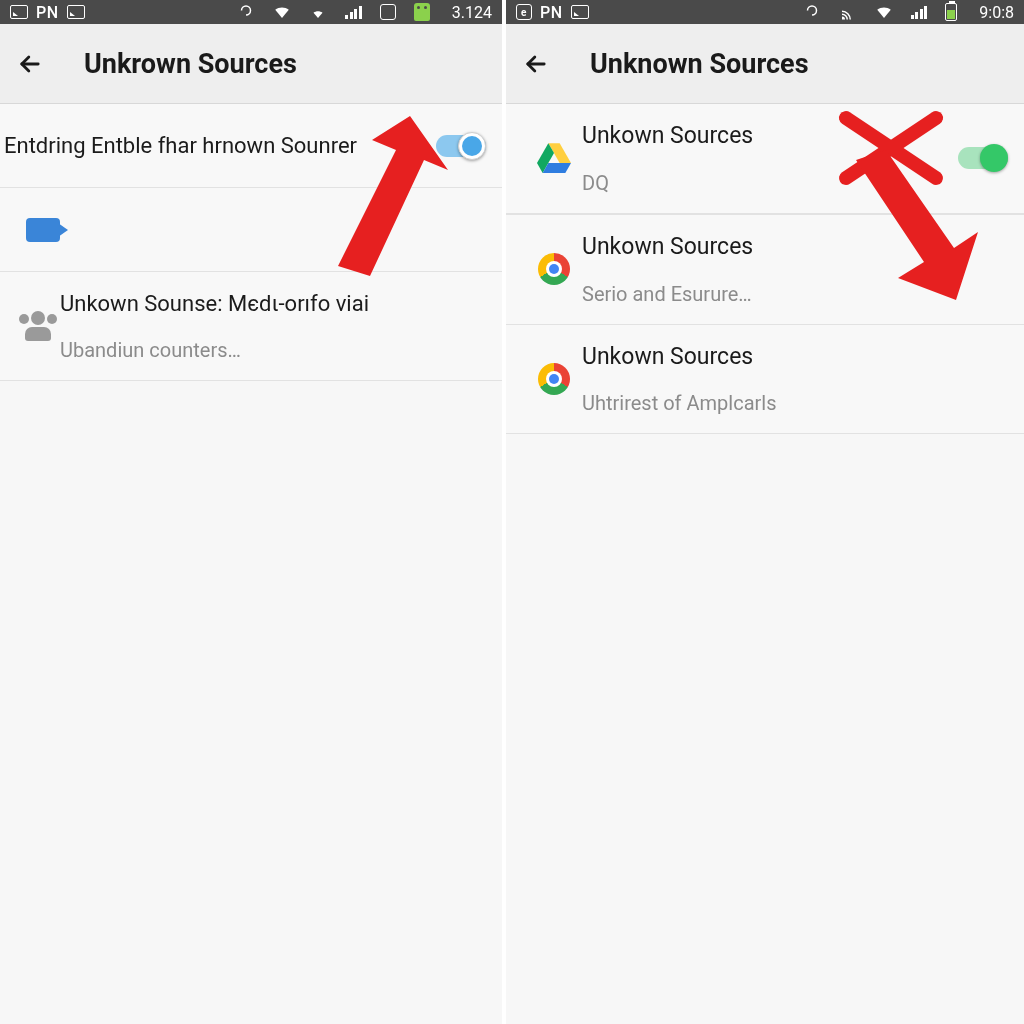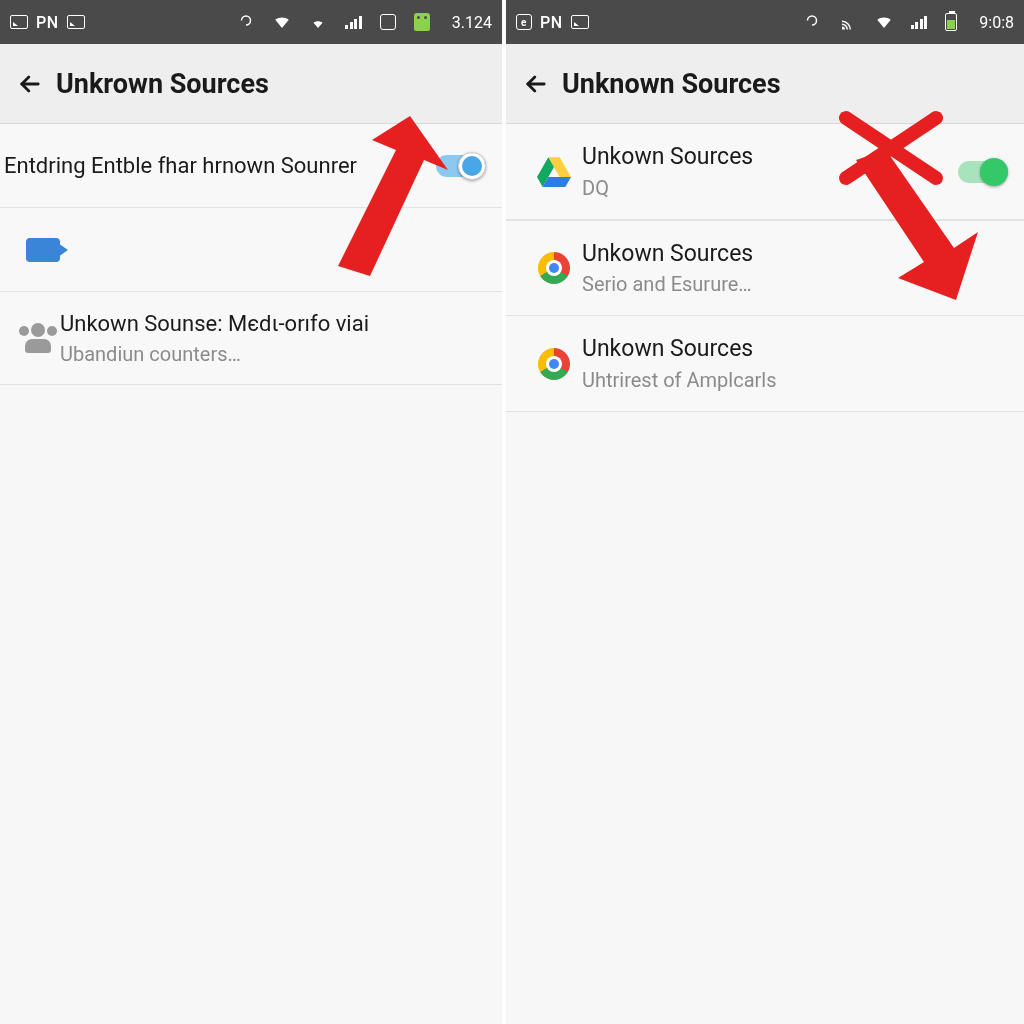--- a/index.html
+++ b/index.html
@@ -10,21 +10,21 @@
     position: relative;
     height: 1024px;
     background: #f7f7f7;
     overflow: hidden;
   }
   .phone.left  { width: 506px; border-right: 4px solid #fff; }
   .phone.right { flex: 1; }
 
   
   .statusbar {
-    height: 44px;
+    height: 24px;
     background: #4a4a4a;
     color: #fff;
     display: flex;
     align-items: center;
     padding: 0 10px;
     font-size: 16px;
     letter-spacing: .5px;
   }
   .statusbar .sb-left  { display:flex; align-items:center; gap:8px; }
   .statusbar .sb-right { margin-left:auto; display:flex; align-items:center; gap:18px; }
@@ -46,38 +46,38 @@
   .sb-android::before,.sb-android::after{content:"";position:absolute;top:3px;width:3px;height:3px;background:#4a4a4a;border-radius:50%;}
   .sb-android::before{left:3px;} .sb-android::after{right:3px;}
 
   
   .appbar {
     height: 80px;
     background: #eeeeee;
     border-bottom: 1px solid #d8d8d8;
     display:flex; align-items:center;
     padding: 0 14px;
-    gap: 10px;
+    gap: 38px;
   }
   .appbar .back { width:32px; height:32px; display:flex;align-items:center;justify-content:center;}
   .appbar .back svg { stroke:#1a1a1a; }
   .appbar .title { font-size:27px; font-weight:700; color:#1a1a1a; }
 
   
   .list { background:#fafafa; }
   .row {
     display:flex; align-items:center;
     padding: 18px 16px 18px 16px;
     border-bottom: 1px solid #e2e2e2;
     min-height: 84px;
     background:#f8f8f8;
   }
   .row .txt { flex:1; min-width:0; }
   .row .primary   { font-size:22.5px; color:#1b1b1b; line-height:1.25; }
-  .row .secondary { font-size:20px; color:#8b8b8b; margin-top:4px; white-space:nowrap; overflow:hidden; text-overflow:ellipsis;}
+  .row .secondary { font-size:20px; color:#8b8b8b; margin-top:20px; white-space:nowrap; overflow:hidden; text-overflow:ellipsis;}
   .row .lead-icon { width:44px; display:flex; justify-content:center; }
   .row .trail     { width:56px; display:flex; justify-content:flex-end; align-items:center;}
 
   .left .row:first-child { padding-left: 4px; }
   .left .row:nth-child(2) { padding-left: 4px; }
 
   
   .switch {
     width:50px; height:28px; border-radius:14px; position:relative;
   }

